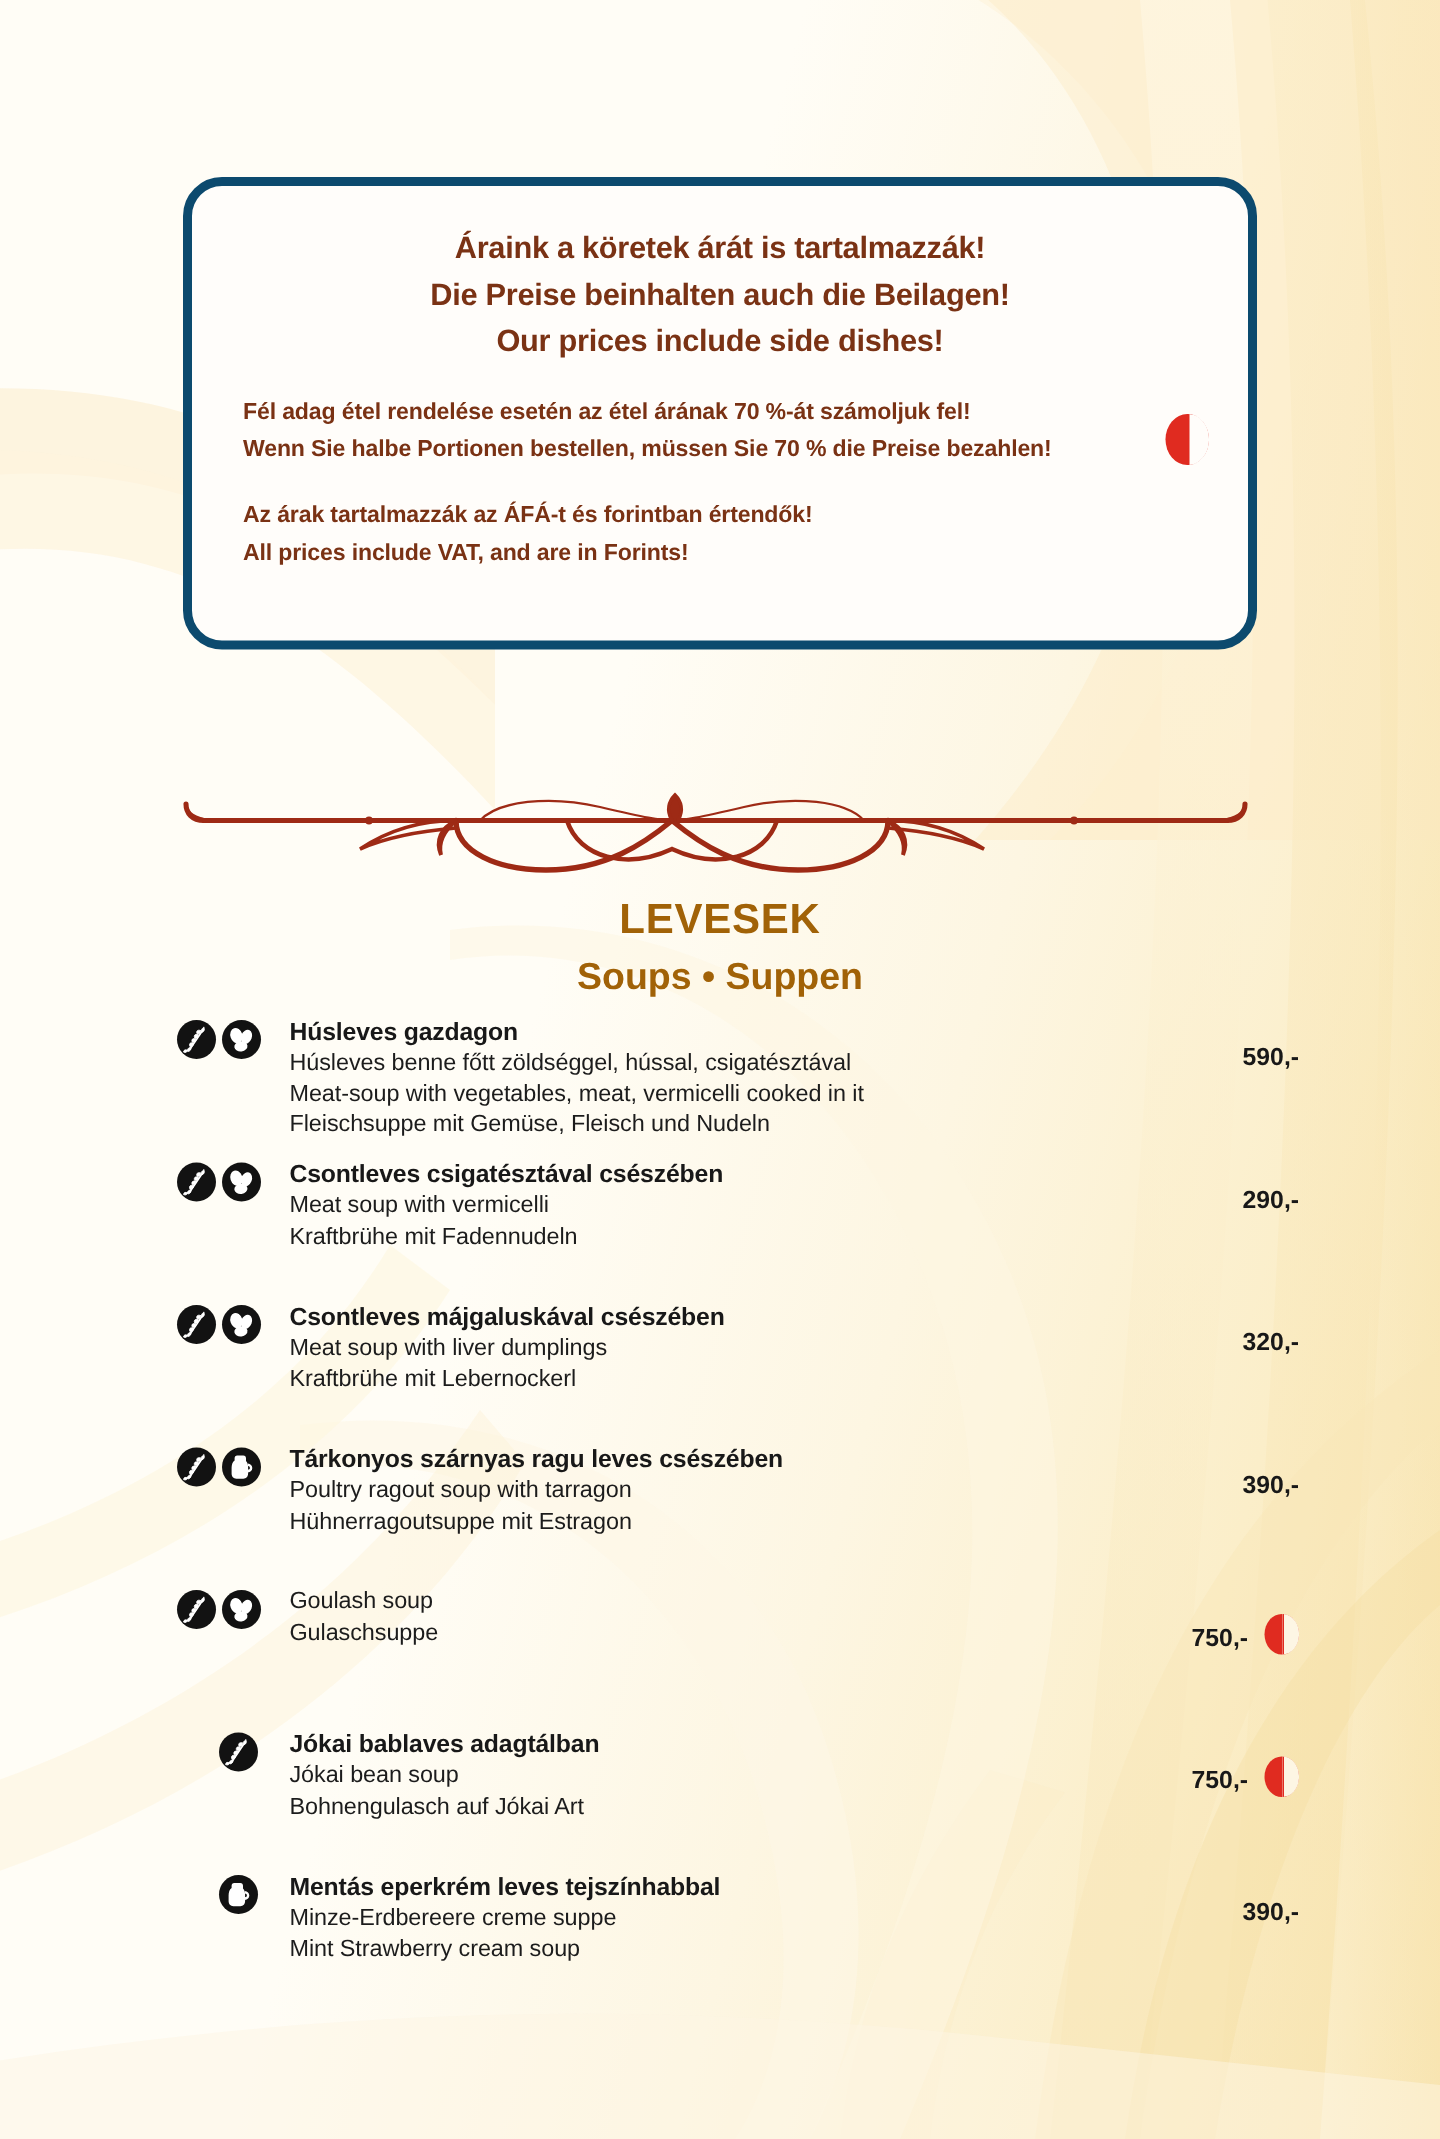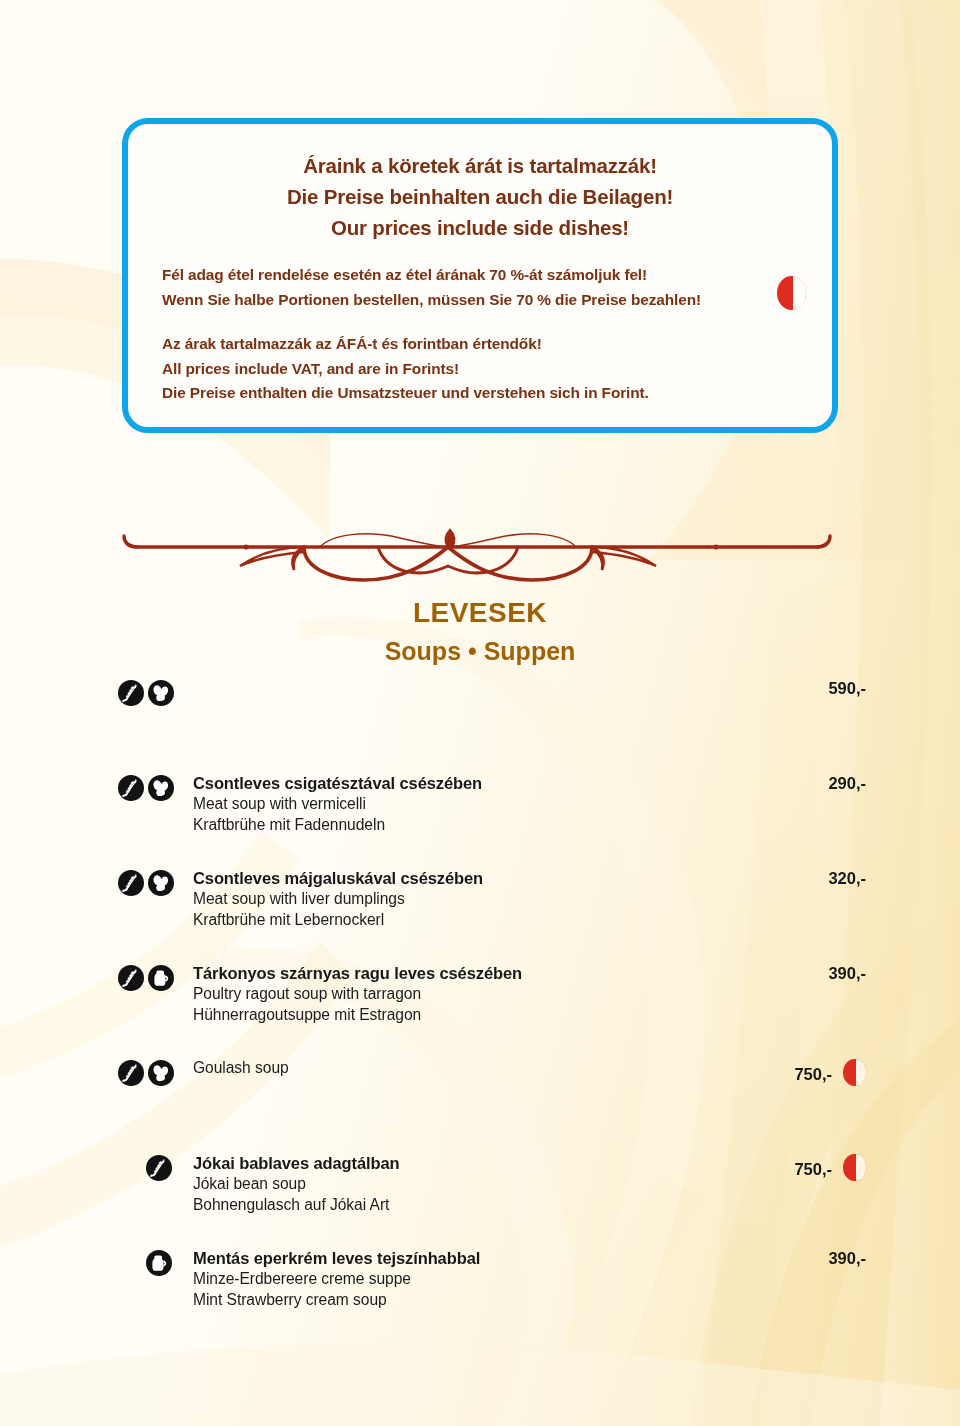--- a/index.html
+++ b/index.html
@@ -16,21 +16,21 @@
     position:absolute;inset:0;
     background:
       linear-gradient(105deg,#fffdf6 0%,#fffdf6 40%,#fdf6e2 62%,#fbeec9 82%,#f8e3ad 100%);
   }
   #bg svg{position:absolute;inset:0;width:960px;height:1426px;}
 
   
   .notice-box{
     position:absolute;left:122px;top:118px;width:716px;height:315px;
     background:#fffdfa;
-    border:6px solid #0ea5e9;
+    border:6px solid #0c4a6e;
     border-radius:26px;
     box-sizing:border-box;
     z-index:3;
   }
   .notice-inner{padding:26px 34px 0 34px;}
   .nb-head{
     text-align:center;color:#7a3214;font-weight:bold;
     font-size:20.5px;line-height:31px;letter-spacing:-0.2px;
   }
   .nb-block{margin-top:20px;color:#7a3214;font-weight:bold;
@@ -76,21 +76,21 @@
   .alg{
     display:inline-block;width:26px;height:26px;border-radius:50%;
     background:#121212;position:relative;margin-right:4px;vertical-align:top;
     overflow:hidden;
   }
   .alg svg{position:absolute;left:0;top:0;}
   .body{margin-left:193px;padding-right:150px;}
   .name{font-size:16.5px;font-weight:bold;color:#181818;line-height:21px;letter-spacing:-0.1px;}
   .desc{font-size:15.6px;color:#1c1c1c;line-height:20.5px;letter-spacing:-0.05px;}
   .price{
-    position:absolute;top:1px;left:760px;width:106px;text-align:right;
+    position:absolute;top:18px;left:760px;width:106px;text-align:right;
     font-size:16.5px;font-weight:bold;color:#181818;
   }
 </style>
 </head>
 <body>
 
 <div id="bg">
   <div class="base"></div>
   <svg viewBox="0 0 960 1426" xmlns="http://www.w3.org/2000/svg">
     <defs>
@@ -139,21 +139,20 @@
       <div class="nb-line">Die Preise beinhalten auch die Beilagen!</div>
       <div class="nb-line">Our prices include side dishes!</div>
     </div>
     <div class="nb-block">
       <div class="nb-line">Fél adag étel rendelése esetén az étel árának 70 %-át számoljuk fel!</div>
       <div class="nb-line">Wenn Sie halbe Portionen bestellen, müssen Sie 70 % die Preise bezahlen!</div>
     </div>
     <div class="nb-block second">
       <div class="nb-line">Az árak tartalmazzák az ÁFÁ-t és forintban értendők!</div>
       <div class="nb-line">All prices include VAT, and are in Forints!</div>
-      <div class="nb-line">Die Preise enthalten die Umsatzsteuer und verstehen sich in Forint.</div>
     </div>
   </div>
   <span class="half-mark in-box"></span>
 </div>
 
 <div class="divider">
   <svg width="726" height="58" viewBox="0 0 726 58" xmlns="http://www.w3.org/2000/svg">
     <g fill="none" stroke="#9e2a15" stroke-linecap="round">
 
       <path d="M18,19 L700,19" stroke-width="3.4"></path>
@@ -206,20 +205,26 @@
               <path d="M9.2 18.2 C7.4 18.4 6.6 19.6 7.2 21.0 C8.9 20.8 9.7 19.6 9.2 18.2 Z" stroke-width=".6"></path>
               <path d="M7.0 20.2 C5.6 19.4 4.4 20.0 4.4 21.4 C5.8 22.0 7.0 21.4 7.0 20.2 Z" stroke-width=".6"></path>
             </g>
           </svg></span><span class="alg"><svg width="26" height="26" viewBox="0 0 26 26">
             <g fill="#fff">
               <ellipse cx="9.6" cy="10.4" rx="4.0" ry="5.2" transform="rotate(-18 9.6 10.4)"></ellipse>
               <ellipse cx="16.3" cy="11.2" rx="3.6" ry="4.8" transform="rotate(22 16.3 11.2)"></ellipse>
               <ellipse cx="12.6" cy="17.6" rx="4.4" ry="3.4" transform="rotate(-8 12.6 17.6)"></ellipse>
             </g>
           </svg></span></div>
+      <div class="body">
+        <div class="name">Húsleves gazdagon</div>
+        <div class="desc">Húsleves benne főtt zöldséggel, hússal, csigatésztával</div>
+        <div class="desc">Meat-soup with vegetables, meat, vermicelli cooked in it</div>
+        <div class="desc">Fleischsuppe mit Gemüse, Fleisch und Nudeln</div>
+      </div>
       <div class="price"><span>590,-</span></div>
     </div>
     <div class="item">
       <div class="icons"><span class="alg"><svg width="26" height="26" viewBox="0 0 26 26">
             <g fill="#fff" stroke="#fff" stroke-width="1.1" stroke-linecap="round">
               <path d="M17.6 6.2 L8.6 19.6" fill="none"></path>
               <path d="M15.6 7.0 C13.6 6.2 12.6 7.6 13.4 9.2 C15.1 9.5 16.2 8.5 15.6 7.0 Z" stroke-width=".6"></path>
               <path d="M14.0 9.8 C12.0 9.0 11.0 10.4 11.8 12.0 C13.5 12.3 14.6 11.3 14.0 9.8 Z" stroke-width=".6"></path>
               <path d="M12.4 12.6 C10.4 11.8 9.4 13.2 10.2 14.8 C11.9 15.1 13.0 14.1 12.4 12.6 Z" stroke-width=".6"></path>
               <path d="M10.8 15.4 C8.8 14.6 7.8 16.0 8.6 17.6 C10.3 17.9 11.4 16.9 10.8 15.4 Z" stroke-width=".6"></path>
@@ -306,20 +311,21 @@
             </g>
           </svg></span><span class="alg"><svg width="26" height="26" viewBox="0 0 26 26">
             <g fill="#fff">
               <ellipse cx="9.6" cy="10.4" rx="4.0" ry="5.2" transform="rotate(-18 9.6 10.4)"></ellipse>
               <ellipse cx="16.3" cy="11.2" rx="3.6" ry="4.8" transform="rotate(22 16.3 11.2)"></ellipse>
               <ellipse cx="12.6" cy="17.6" rx="4.4" ry="3.4" transform="rotate(-8 12.6 17.6)"></ellipse>
             </g>
           </svg></span></div>
       <div class="body">
         <div class="desc">Goulash soup</div>
+        <div class="desc">Gulaschsuppe</div>
       </div>
       <div class="price"><span>750,-</span><span class="half-mark in-row"></span></div>
     </div>
     <div class="item">
       <div class="icons indent"><span class="alg"><svg width="26" height="26" viewBox="0 0 26 26">
             <g fill="#fff" stroke="#fff" stroke-width="1.1" stroke-linecap="round">
               <path d="M17.6 6.2 L8.6 19.6" fill="none"></path>
               <path d="M15.6 7.0 C13.6 6.2 12.6 7.6 13.4 9.2 C15.1 9.5 16.2 8.5 15.6 7.0 Z" stroke-width=".6"></path>
               <path d="M14.0 9.8 C12.0 9.0 11.0 10.4 11.8 12.0 C13.5 12.3 14.6 11.3 14.0 9.8 Z" stroke-width=".6"></path>
               <path d="M12.4 12.6 C10.4 11.8 9.4 13.2 10.2 14.8 C11.9 15.1 13.0 14.1 12.4 12.6 Z" stroke-width=".6"></path>

